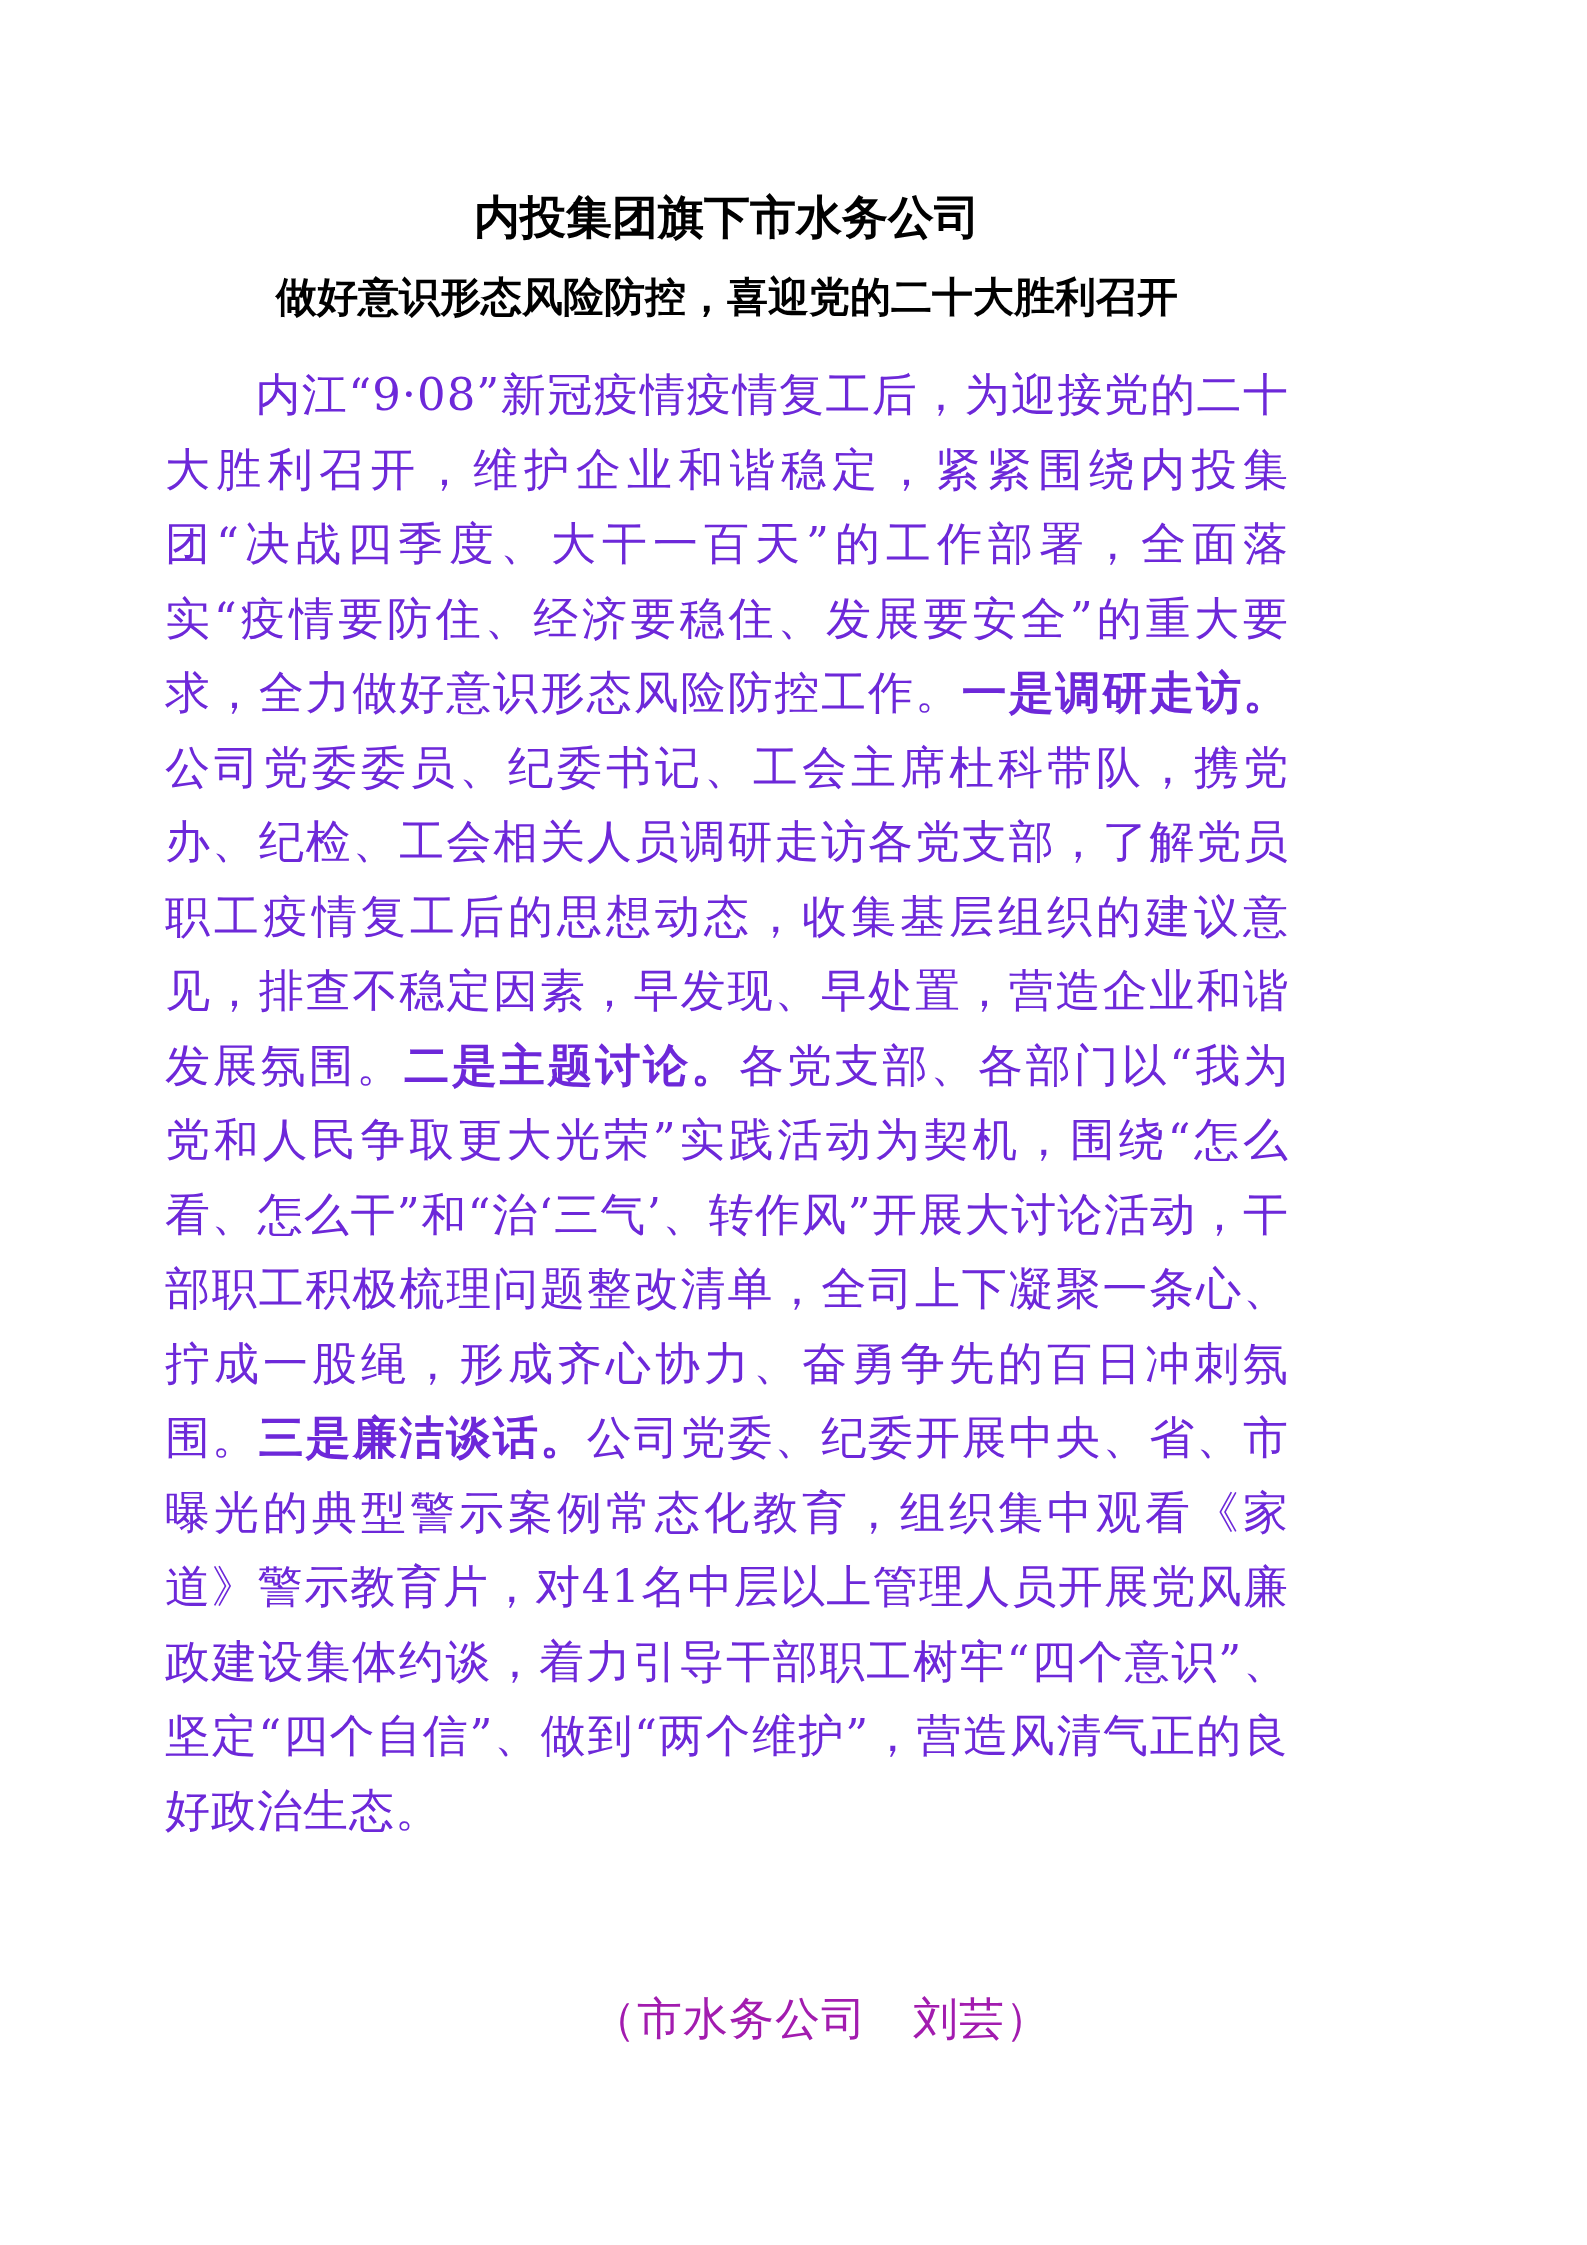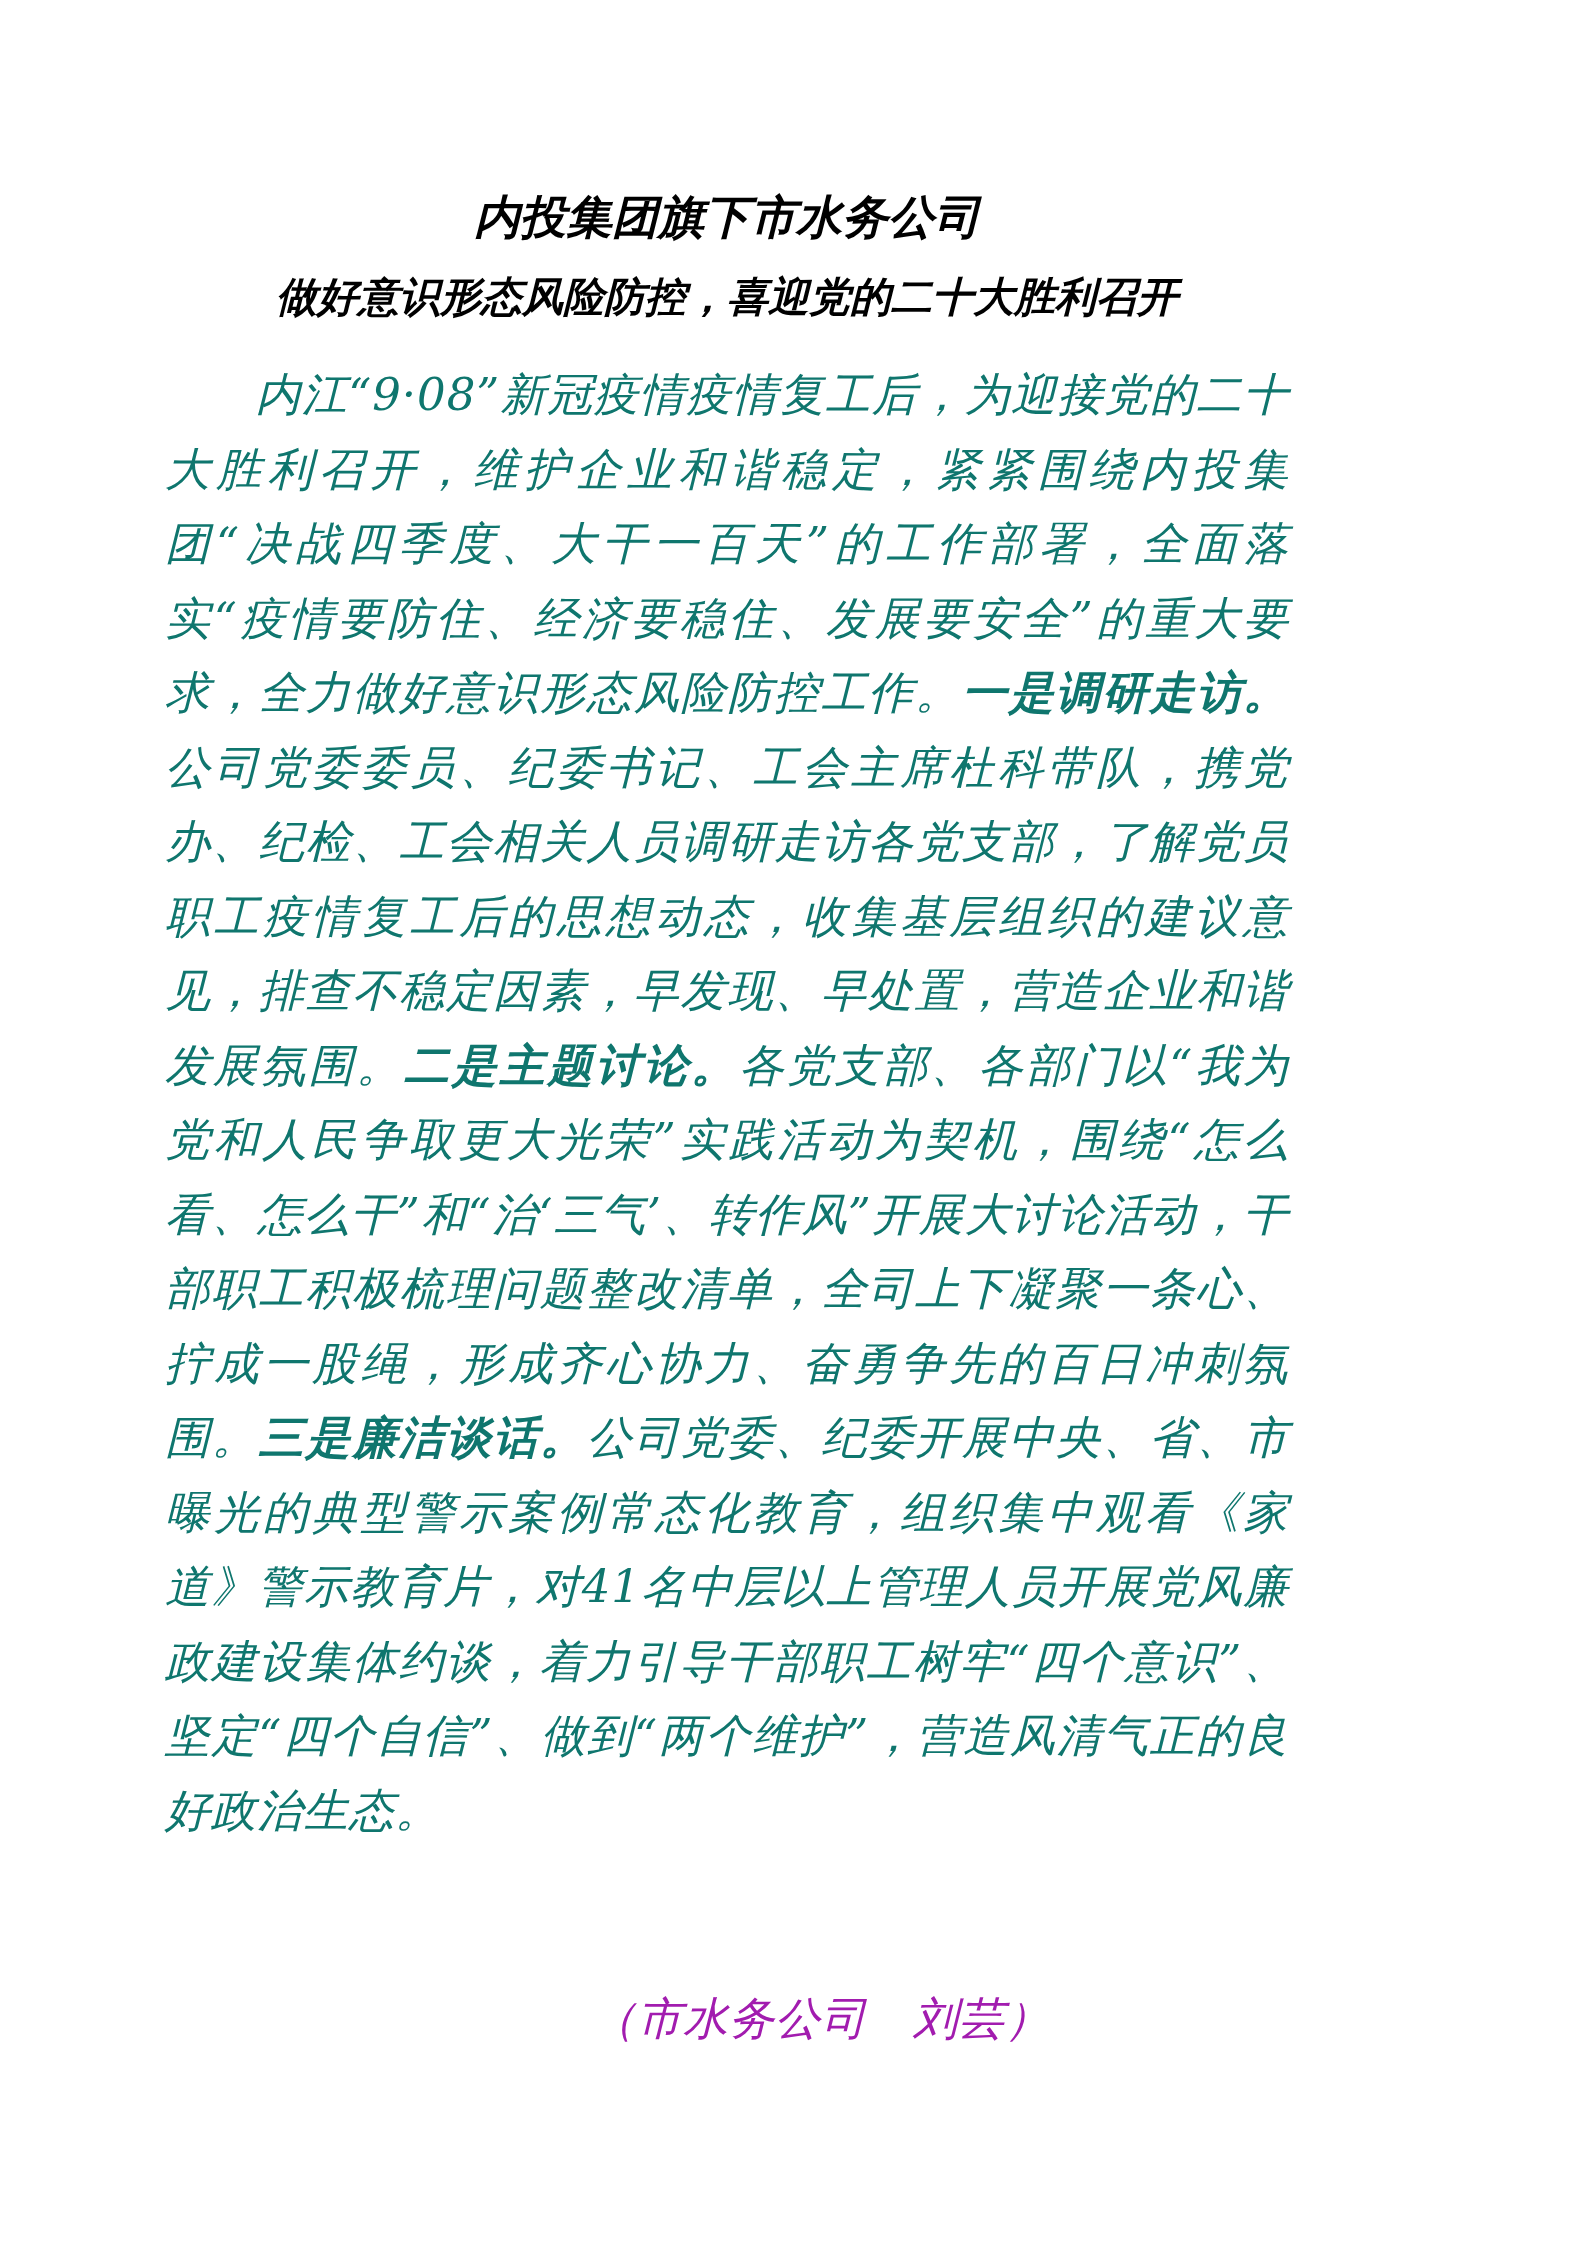--- a/index.html
+++ b/index.html
@@ -12,21 +12,20 @@
     background: #ffffff;
     color: #000000;
     font-family: "DejaVu Serif", "Liberation Serif", serif;
   }
   .page {
     position: relative;
     width: 1447px;
     height: 2245px;
     background: #ffffff;
     overflow: hidden;
-    font-style: italic;
   }
   .content {
     padding: 186px 158px 0 165px;
   }
   .doc-title {
     margin: 0;
     text-align: center;
     font-weight: bold;
     color: #000000;
   }
@@ -39,21 +38,21 @@
     line-height: 66px;
     margin-top: 16px;
   }
   .body-text {
     margin: 28px 0 0 0;
     font-size: 45px;
     line-height: 74.5px;
     text-align: justify;
     text-justify: inter-character;
     letter-spacing: 1px;
-    color: #0f766e;
+    color: #6d28d9;
   }
   .first-line-indent {
     display: inline-block;
     width: 90px;
   }
   .bold-seg {
     font-weight: bold;
   }
   .normal-seg {
     font-weight: normal;

